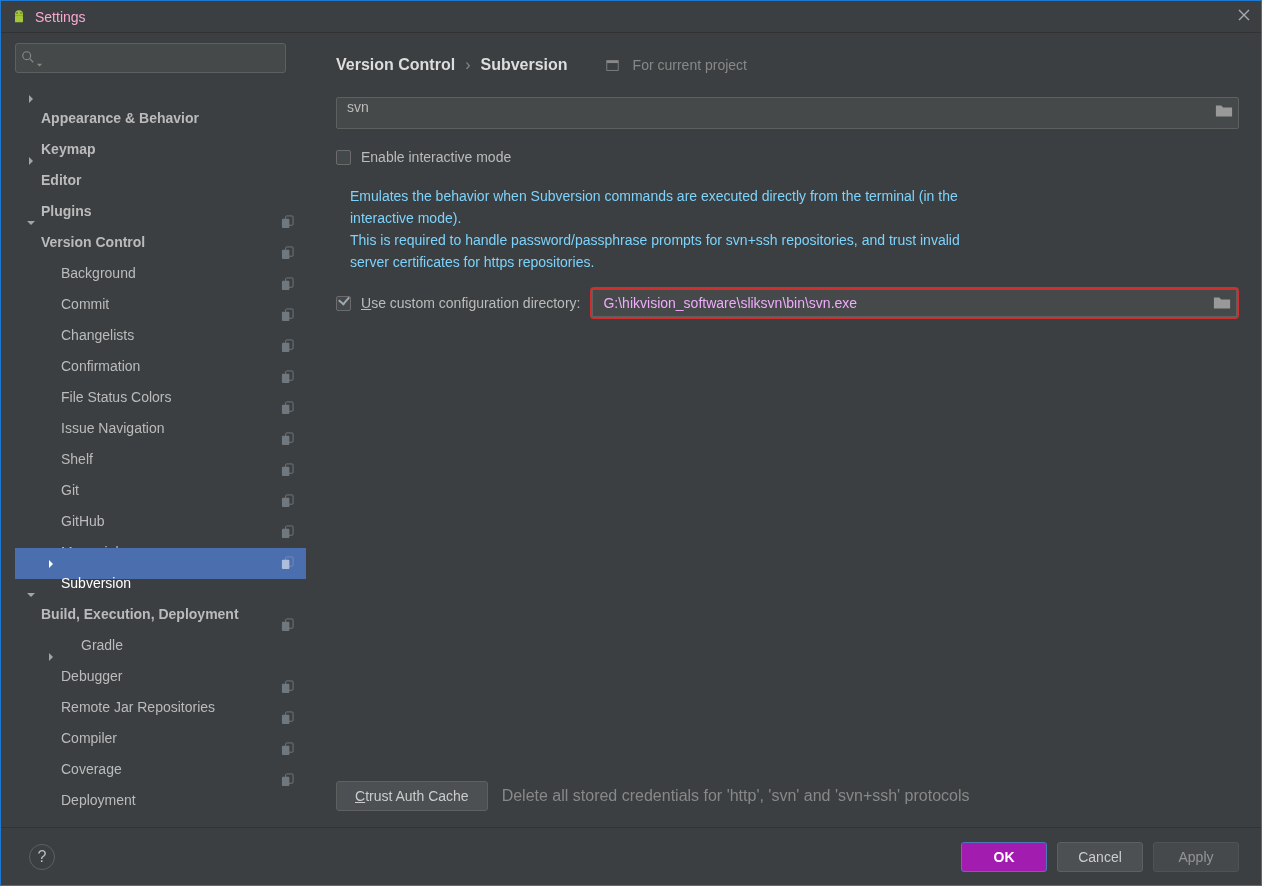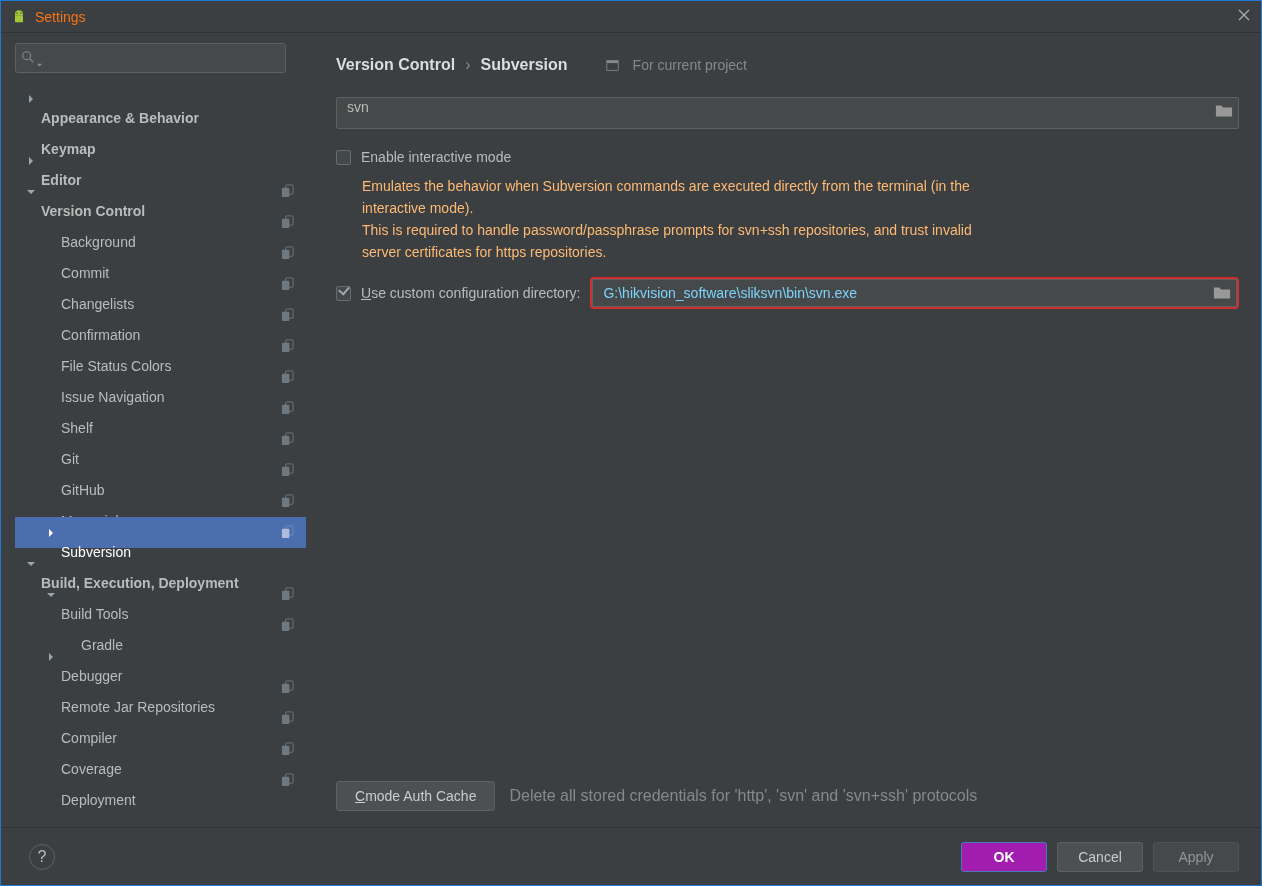--- a/index.html
+++ b/index.html
@@ -1,19 +1,19 @@
 <!DOCTYPE html>
 <html><head>
 <meta charset="utf-8">
 <style>
 * { margin:0; padding:0; box-sizing:border-box; font-family:"Segoe UI",Arial,sans-serif; }
 body { background:#3c3f41; color:#bbb; width:1262px; height:886px; border:1px solid #1f78d1; overflow:hidden; }
 .titlebar { height:32px; display:flex; align-items:center; padding:0 10px; background:#3c3f41; border-bottom:1px solid #323232; }
 .titlebar .app-icon { width:16px; height:16px; margin-right:8px; }
-.titlebar .title { color:#f97316; font-size:14px; flex:1; }
+.titlebar .title { color:#f9a8d4; font-size:14px; flex:1; }
 .close-x { cursor:pointer; }
 .close-x svg { width:14px; height:14px; stroke:#aaa; }
 .layout { display:flex; height:calc(100% - 32px - 58px); }
 .sidebar { width:313px; display:flex; flex-direction:column; padding:10px 8px 0 14px; overflow:hidden; }
 .search-wrap { position:relative; height:30px; margin-bottom:10px; margin-right:20px;}
 .search-input { width:100%; height:30px; background:#45494a; border:1px solid #5e6060; border-radius:3px; padding:0 8px 0 24px; color:#bbb; outline:none; font-size:13px;}
 .search-icon { position:absolute; left:6px; top:7px; }
 .search-icon svg{width:14px;height:14px;stroke:#888;fill:none}
 .dd-arrow{position:absolute;left:21px;top:12px;}
 .dd-arrow svg{width:7px;height:7px;fill:#888}
@@ -39,31 +39,31 @@
 .crumb { display:flex; align-items:center; gap:10px; height:32px; margin-bottom:16px;}
 .crumb .c1{ color:#ddd; font-size:16px; font-weight:700;}
 .crumb .sep{ color:#888; font-size:16px; }
 .crumb .c2{ color:#ddd; font-size:16px; font-weight:700;}
 .crumb .proj{ color:#888; font-size:14px; margin-left:28px; display:flex; align-items:center; gap:14px;}
 .crumb .proj svg{width:13px;height:13px;fill:#888;}
 .path-wrap{ position:relative; height:32px; margin-bottom:16px;}
 .path-input{ width:100%; height:32px; background:#45494a; border:1px solid #5e6060; border-radius:2px; color:#bbb; padding:0 34px 12px 10px; font-size:14px; outline:none;}
 .folder-btn{ position:absolute; right:6px; top:6px; cursor:pointer;}
 .folder-btn svg{width:18px;height:16px;fill:#999;}
-.chk-row{ display:flex; align-items:center; gap:10px; height:24px; margin-bottom:6px;}
+.chk-row{ display:flex; align-items:center; gap:10px; height:24px; margin-bottom:16px;}
 .chk{ width:15px; height:15px; border:1px solid #6b6b6b; border-radius:2px; background:#43494a; position:relative; cursor:pointer;}
 .chk.checked{ background:#43494a; }
 .chk.checked::after{ content:''; position:absolute; left:2px; top:-1px; width:8px; height:5px; border-left:2px solid #a0a8b0; border-bottom:2px solid #a0a8b0; transform:rotate(-50deg);}
 .chk-lbl{ color:#bbb; font-size:14px;}
 .chk-lbl .ul{ text-decoration:underline;}
-.desc{ color:#fdba74; font-size:14px; line-height:22px; margin:0 0 14px 26px; max-width:640px;}
+.desc{ color:#7dd3fc; font-size:14px; line-height:22px; margin:0 0 14px 14px; max-width:640px;}
 .cfg-row{ display:flex; align-items:center; gap:10px; height:32px;}
 .cfg-row .chk-lbl{ white-space:nowrap; }
 .cfg-input-wrap{ flex:1; position:relative; height:32px; border:2px solid #d12e2e; border-radius:4px;}
-.cfg-input{ width:100%; height:100%; background:#45494a; border:1px solid #5e6060; color:#7dd3fc; padding:0 34px 0 10px; font-size:14px; outline:none;}
+.cfg-input{ width:100%; height:100%; background:#45494a; border:1px solid #5e6060; color:#f0abfc; padding:0 34px 0 10px; font-size:14px; outline:none;}
 .content-bottom{ margin-top:auto; padding:0 0 16px 0; display:flex; align-items:center; gap:14px;}
 .btn{ height:30px; padding:0 18px; background:#4c5052; border:1px solid #5e6060; border-radius:3px; color:#ccc; font-size:14px; cursor:pointer; display:flex; align-items:center;}
 .btn.primary{ background:#a21caf; border-color:#4a79b8; color:#fff; font-weight:700;}
 .btn.disabled{ opacity:.6; cursor:default;}
 .hint{ color:#888; font-size:16px;}
 .footer{ height:58px; border-top:1px solid #323232; display:flex; align-items:center; padding:0 22px;}
 .help-btn{ width:26px; height:26px; border:1px solid #5e6060; border-radius:50%; display:flex; align-items:center; justify-content:center; color:#bbb; font-size:16px; cursor:pointer; margin-left:6px;}
 .footer .spacer{ flex:1;}
 .footer .btn{ margin-left:10px; min-width:86px; justify-content:center;}
 </style>
@@ -114,20 +114,24 @@
         </div>
         <div class="node ind0 bold">
           <span class="chev">
             <svg viewBox="0 0 10 10">
               <path d="M3 1l4 4-4 4z"></path>
             </svg>
           </span>
           <span class="label">Editor</span>
         </div>
         <div class="node ind0 bold">
+          <span class="chev"></span>
+          <span class="label">Plugins</span>
+        </div>
+        <div class="node ind0 bold">
           <span class="chev">
             <svg viewBox="0 0 10 10">
               <path d="M1 3l4 4 4-4z"></path>
             </svg>
           </span>
           <span class="label">Version Control</span>
           <span class="tag-icon"><svg viewBox="0 0 14 14">
               <rect x="5" y="1" width="8" height="10" rx="1" fill="none" stroke="#9aa7b0"></rect>
               <rect x="1" y="4" width="8" height="10" rx="1"></rect>
             </svg></span>
@@ -224,32 +228,20 @@
               <rect x="1" y="4" width="8" height="10" rx="1"></rect>
             </svg></span>
         </div>
         <div class="node ind0 bold">
           <span class="chev">
             <svg viewBox="0 0 10 10">
               <path d="M1 3l4 4 4-4z"></path>
             </svg>
           </span>
           <span class="label">Build, Execution, Deployment</span>
-        </div>
-        <div class="node ind1">
-          <span class="chev">
-            <svg viewBox="0 0 10 10">
-              <path d="M1 3l4 4 4-4z"></path>
-            </svg>
-          </span>
-          <span class="label">Build Tools</span>
-          <span class="tag-icon"><svg viewBox="0 0 14 14">
-              <rect x="5" y="1" width="8" height="10" rx="1" fill="none" stroke="#9aa7b0"></rect>
-              <rect x="1" y="4" width="8" height="10" rx="1"></rect>
-            </svg></span>
         </div>
         <div class="node ind2">
           <span class="chev"></span>
           <span class="label">Gradle</span>
           <span class="tag-icon"><svg viewBox="0 0 14 14">
               <rect x="5" y="1" width="8" height="10" rx="1" fill="none" stroke="#9aa7b0"></rect>
               <rect x="1" y="4" width="8" height="10" rx="1"></rect>
             </svg></span>
         </div>
         <div class="node ind1">
@@ -333,21 +325,21 @@
           <svg viewBox="0 0 20 16">
               <path d="M1 2h6l2 2h10v10H1z"></path>
             </svg>
         </span>
       </div>
     </div>
 
     <div class="content-bottom">
       <button class="btn">
           <span class="ul" style="text-decoration:underline">C</span>
-          <span>mode Auth Cache</span>
+          <span>trust Auth Cache</span>
         </button>
       <span class="hint">Delete all stored credentials for 'http', 'svn' and 'svn+ssh' protocols</span>
     </div>
   </main>
 </div>
 
 <div class="footer">
   <span class="help-btn">?</span>
   <span class="spacer"></span>
   <button class="btn primary">OK</button>

